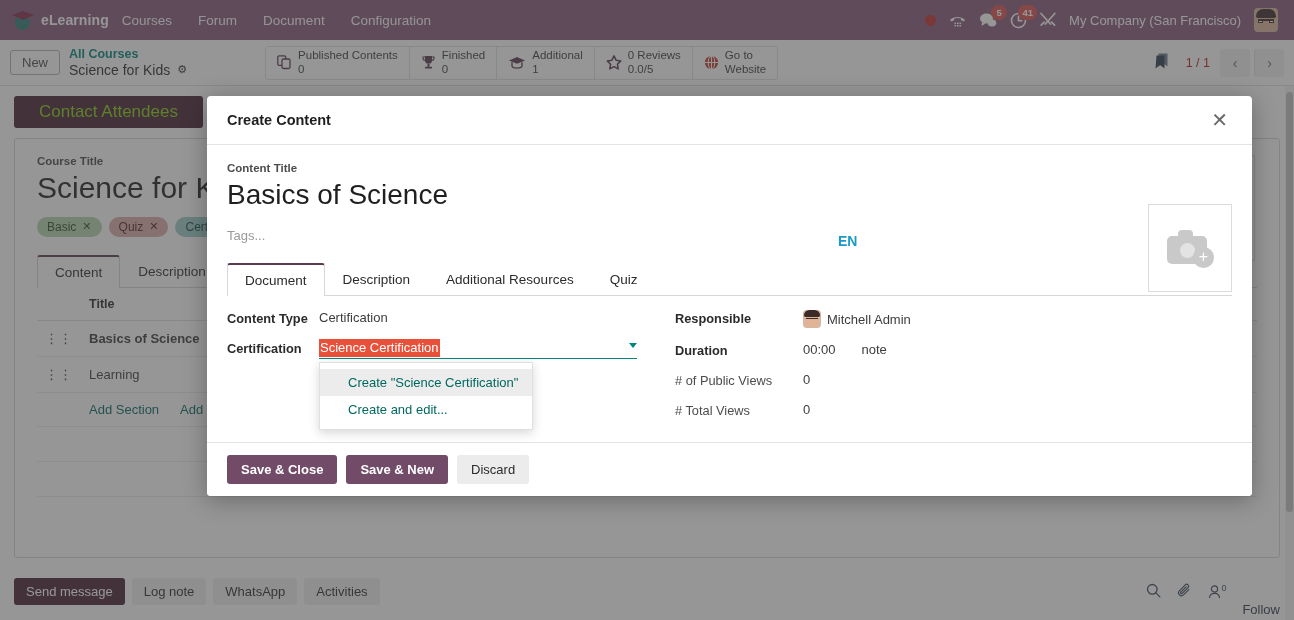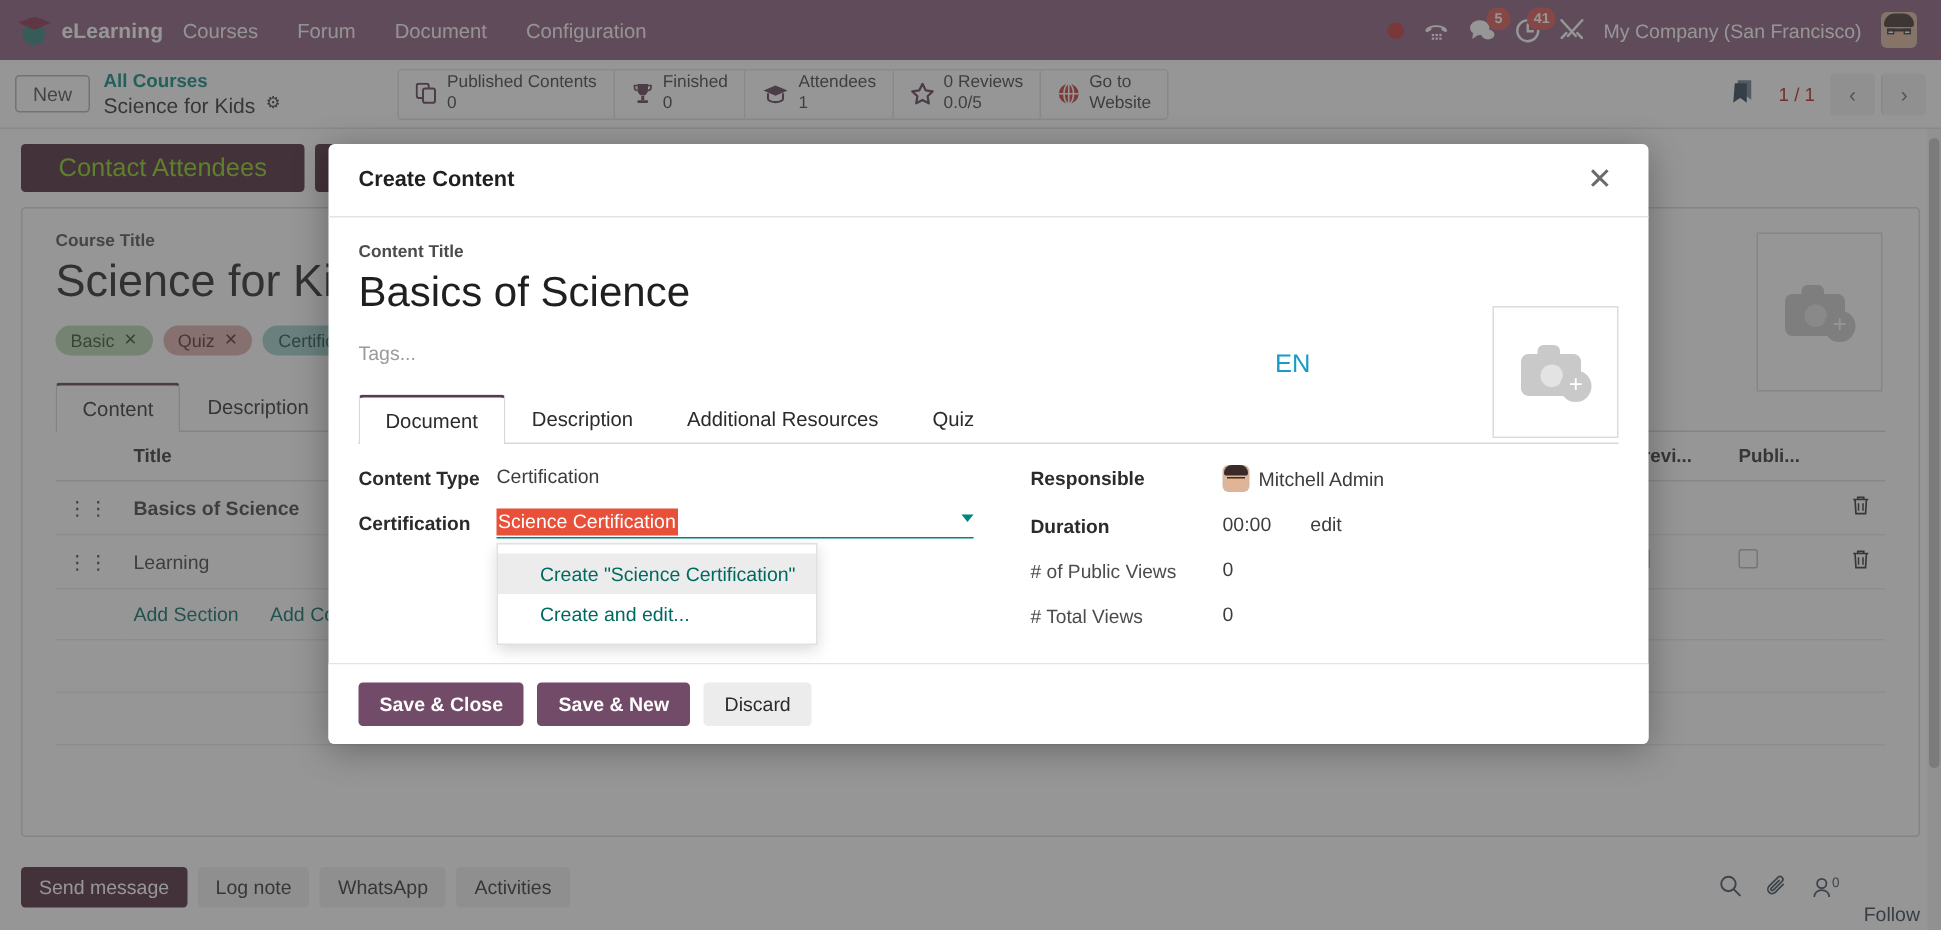--- a/index.html
+++ b/index.html
@@ -194,22 +194,22 @@
     background: #c3c3c3; border-radius: 4px;
   }
 
   
   #dim {
     position: absolute; inset: 0; background: rgba(64,64,64,.55); z-index: 50;
   }
 
   
   #modal {
-    position: absolute; left: 219px; top: 96px;
-    width: 880px; z-index: 60;
+    position: absolute; left: 207px; top: 96px;
+    width: 1045px; z-index: 60;
     background: #fff; border-radius: 4px;
     box-shadow: 0 4px 24px rgba(0,0,0,.3);
     display: flex; flex-direction: column;
   }
   .m-head {
     height: 49px; display: flex; align-items: center;
     padding: 0 20px; border-bottom: 1px solid #e3e3e3;
   }
   .m-title { font-size: 14.5px; font-weight: 700; color: #1f1f1f; }
   .m-close {
@@ -218,21 +218,21 @@
   }
   .m-body { padding: 17px 20px 6px 20px; position: relative; }
   .m-title-field { font-size: 11.5px; color: #4c4c4c; font-weight: 600; }
   .m-title-value {
     font-size: 28px; color: #1f1f1f; font-weight: 400;
     margin-top: 3px; line-height: 1.25;
   }
   .tags-ph { color: #9a9a9a; font-size: 13px; margin-top: 16px; }
   .lang-badge {
     position: absolute; left: 631px; top: 88px;
-    color: #1a9bc7; font-size: 17px; font-weight: 400; cursor: pointer;
+    color: #1a9bc7; font-size: 14px; font-weight: 700; cursor: pointer;
   }
   .m-img-ph {
     position: absolute; right: 20px; top: 59px;
     width: 84px; height: 88px; border: 1px solid #dcdcdc;
     display: flex; align-items: center; justify-content: center;
   }
 
   .m-tabs { display: flex; border-bottom: 1px solid #d8d8d8; margin-top: 20px; }
   .m-tab {
     padding: 8px 17px; font-size: 13.5px; color: #2b2b2b; cursor: pointer;
@@ -417,21 +417,21 @@
         </span>
       </div>
       <div class="statbtn">
         <span class="sicon">
           <svg width="18" height="14" viewBox="0 0 18 14">
               <path d="M9 1L17 4.4 9 7.8 1 4.4z" fill="#5a3a52"></path>
               <path d="M4 6.2v3.6c0 1.3 2.3 2.3 5 2.3s5-1 5-2.3V6.2" fill="none" stroke="#5a3a52" stroke-width="1.4"></path>
             </svg>
         </span>
         <span class="stxt">
-          <span class="lbl">Attendees</span>
+          <span class="lbl">Additional</span>
           <span class="val">1</span>
         </span>
       </div>
       <div class="statbtn">
         <span class="sicon">
           <svg width="16" height="15" viewBox="0 0 16 15">
               <path d="M8 .9l2.1 4.3 4.7.7-3.4 3.3.8 4.7L8 11.7 3.8 13.9l.8-4.7L1.2 5.9l4.7-.7z" fill="none" stroke="#5a3a52" stroke-width="1.5" stroke-linejoin="round"></path>
             </svg>
         </span>
         <span class="stxt">
@@ -666,21 +666,21 @@
           <span class="fvalue">
             <span class="avatar-tiny">
               <span class="face"></span><span class="hair"></span><span class="glasses"></span>
             </span><span>Mitchell Admin</span>
           </span>
         </div>
         <div class="frow">
           <span class="flabel">Duration</span>
           <span class="fvalue duration-row">
             <span>00:00</span>
-            <span>edit</span>
+            <span>note</span>
           </span>
         </div>
         <div class="frow">
           <span class="flabel light"># of Public Views</span>
           <span class="fvalue">0</span>
         </div>
         <div class="frow">
           <span class="flabel light"># Total Views</span>
           <span class="fvalue">0</span>
         </div>

